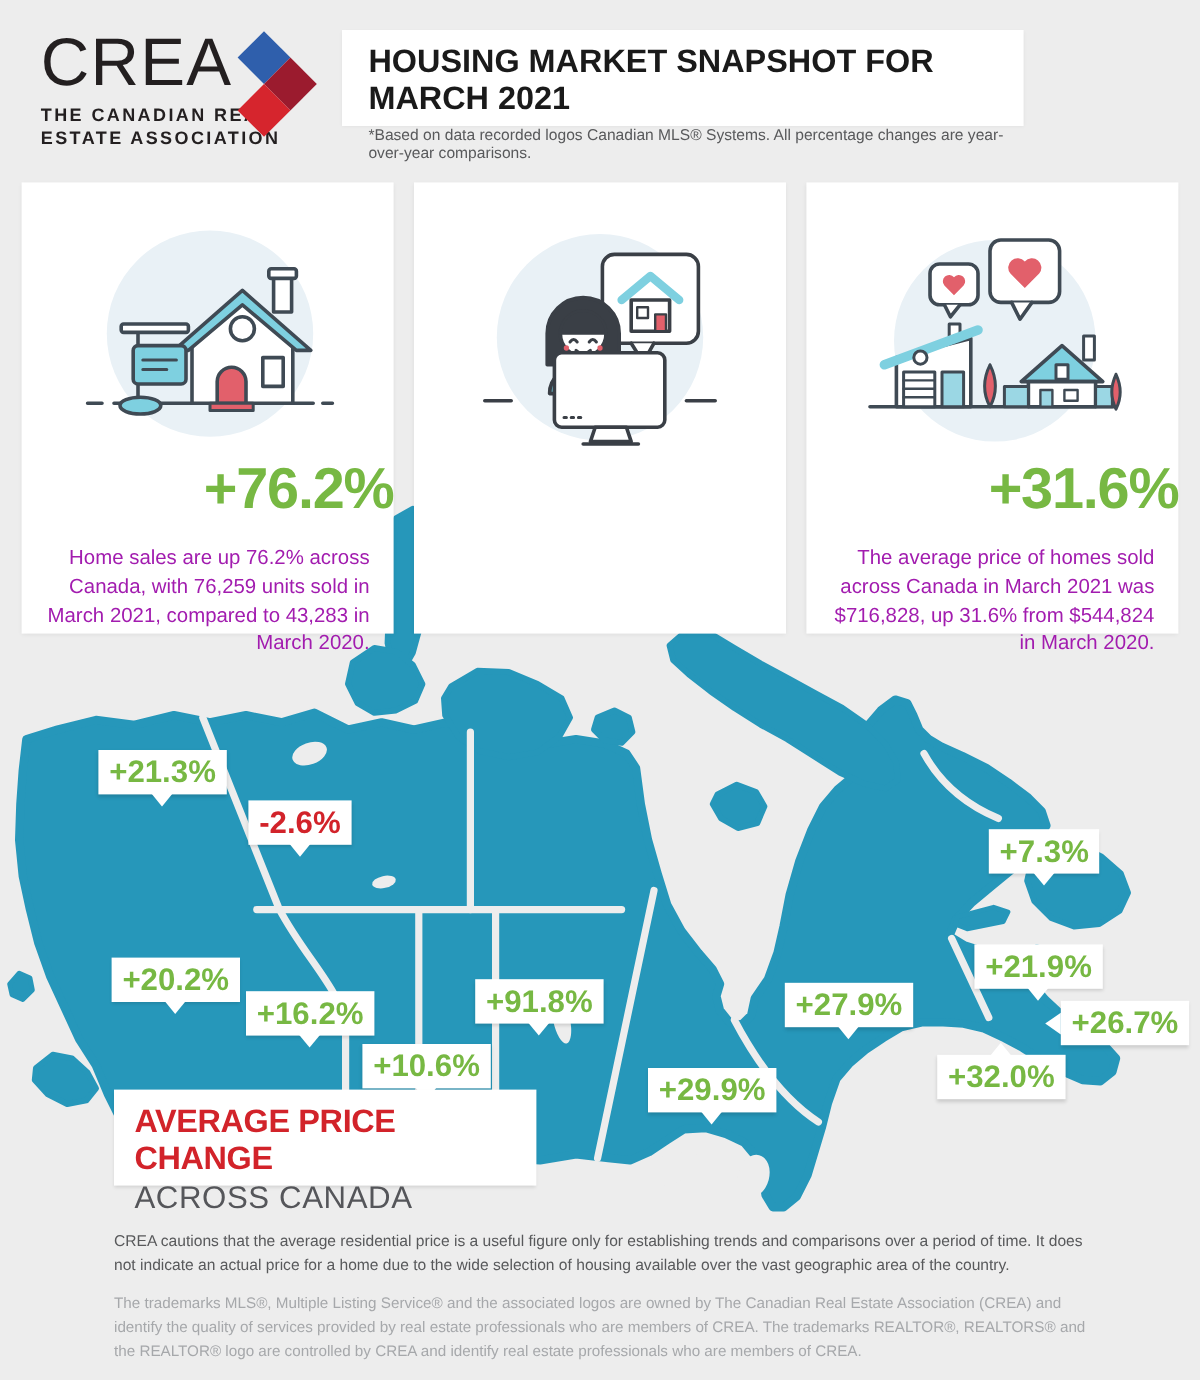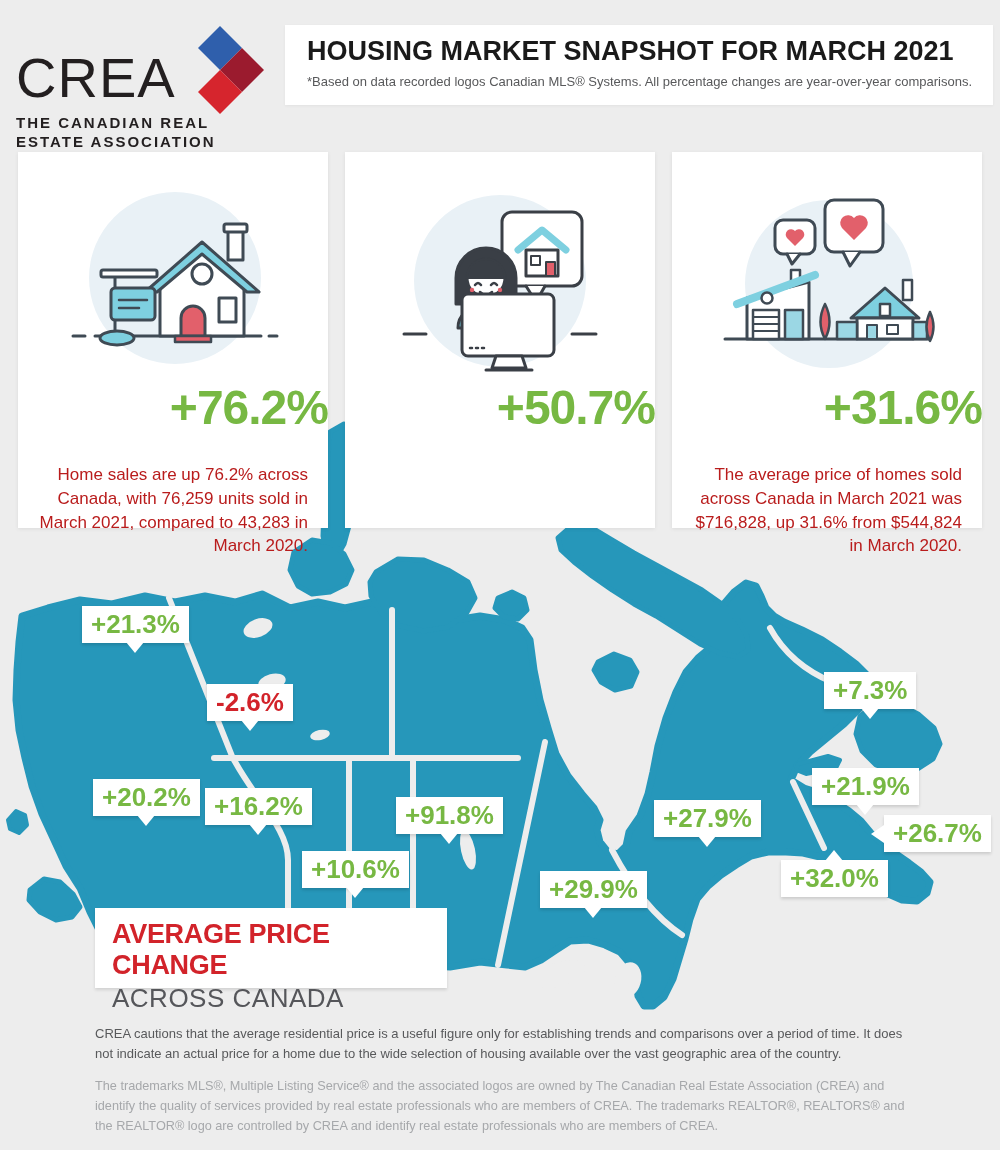--- a/index.html
+++ b/index.html
@@ -3,47 +3,48 @@
 <meta charset="utf-8">
 <style>
   * { margin:0; padding:0; box-sizing:border-box; }
   html,body { width:1000px; }
   body {
     position:relative; width:1000px; height:1150px;
     background:#ededed; overflow:hidden;
     font-family:"Liberation Sans", sans-serif;
   }
   
-  .logo-block { position:absolute; left:16px; top:24px; width:260px; z-index:4;margin-top:26px; }
+  .logo-block { position:absolute; left:34px; top:24px; width:260px; z-index:4; }
   .logo-brand { font-size:56px; font-weight:400; letter-spacing:1px; color:#231f20; line-height:1; }
   .logo-tag { font-size:15px; font-weight:700; letter-spacing:2px; color:#231f20; line-height:1.25; margin-top:8px; }
   .logo-diamonds { position:absolute; left:192px; top:20px; z-index:4; }
   .title-box {
-    position:absolute; left:285px; top:25px; width:708px; height:80px;
+    position:absolute; left:285px; top:25px; width:568px; height:80px;
     background:#ffffff; z-index:4; padding:11px 0 0 22px;
     box-shadow:0 1px 3px rgba(0,0,0,0.05);
   }
   .title-main { font-size:27px; font-weight:700; color:#1a1a1a; letter-spacing:0; }
   .title-sub { font-size:13px; color:#58595b; margin-top:7px; }
   
   .card {
     position:absolute; top:152px; width:310px; height:376px; background:#ffffff;
     box-shadow:0 1px 4px rgba(0,0,0,0.08); z-index:2; text-align:right;
   }
   .card.c1 { left:18px; } .card.c2 { left:345px; } .card.c3 { left:672px; }
   .illo { display:block; margin:34px auto 0; }
   .stat-value { margin-top:4px; font-size:48px; font-weight:700; color:#77b843; letter-spacing:-1px; }
-  .stat-desc { margin:28px 20px 0; font-size:17px; line-height:1.4; color:#b91c1c; }
+  .stat-desc { margin:18px 20px 0; font-size:17px; line-height:1.4; color:#a21caf; }
   
   .map-wrap { position:absolute; left:0; top:420px; width:1000px; height:600px; z-index:1; }
   
   .chip {
     position:absolute; z-index:3; background:#ffffff; padding:3px 9px;
     font-size:26px; font-weight:700; white-space:nowrap;
     box-shadow:0 2px 3px rgba(0,0,0,0.15);
+    margin-top:19px;
   }
   .chip.green { color:#77b843; } .chip.red { color:#d2232a; }
   .chip::after {
     content:""; position:absolute; left:50%; bottom:-10px; margin-left:-9px;
     border:9px solid transparent; border-top:11px solid #ffffff; border-bottom:0;
   }
   .chip.tail-left::after {
     left:-13px; bottom:auto; top:50%; margin:-9px 0 0 0;
     border:9px solid transparent; border-right:13px solid #ffffff; border-left:0;
   }
@@ -180,21 +181,20 @@
       <circle cx="110" cy="104" r="2.2" fill="#e2606b" stroke="none"></circle>
       <path d="M90 106 q6 6 12 0" stroke-width="2.5"></path>
       <path d="M68 142 q0 -20 28 -20 q28 0 28 20 z" fill="#6fc6d8"></path>
       <path d="M14 148 h22 M182 148 h24"></path>
       <rect x="72" y="108" width="92" height="62" rx="6" fill="#ffffff"></rect>
       <path d="M80 162 h2 M86 162 h2 M92 162 h2" stroke-width="2.5"></path>
       <path d="M106 170 h26 l4 12 h-34 z" fill="#ffffff"></path>
       <line x1="96" y1="184" x2="142" y2="184"></line>
     </g>
   </svg>
-  <div class="stat-value">+50.7%</div>
 </div>
 
 <div class="card c3">
   <svg class="illo" width="220" height="190" viewBox="0 0 220 190">
     <circle cx="112" cy="98" r="84" fill="#e9f1f6"></circle>
     <g stroke="#3f4a54" stroke-width="3" stroke-linecap="round" stroke-linejoin="round" fill="none">
       <rect x="58" y="34" width="40" height="34" rx="8" fill="#ffffff"></rect>
       <path d="M70 68 l5 10 l8 -10" fill="#ffffff"></path>
       <path d="M78 60 l-8 -8 a5 5 0 0 1 8 -7 a5 5 0 0 1 8 7 z" fill="#e2606b" stroke="none"></path>
       <rect x="108" y="14" width="58" height="52" rx="9" fill="#ffffff"></rect>
@@ -218,23 +218,23 @@
       <rect x="150" y="139" width="10" height="14" fill="#9bd7e4" stroke-width="2"></rect>
       <rect x="170" y="139" width="11" height="9" fill="#ffffff" stroke-width="2"></rect>
       <path d="M213 126 q7 15 0 29 q-7 -14 0 -29" fill="#e2606b" stroke-width="2.5"></path>
     </g>
   </svg>
   <div class="stat-value">+31.6%</div>
   <div class="stat-desc">The average price of homes sold across Canada in March 2021 was $716,828, up 31.6% from $544,824 in March 2020.</div>
 </div>
 
 <div class="chip green" style="left:82px;top:606px"><span>+21.3%</span></div>
-<div class="chip red" style="left:207px;top:684px"><span>-2.6%</span></div>
+<div class="chip red" style="left:207px;top:648px"><span>-2.6%</span></div>
 <div class="chip green" style="left:93px;top:779px"><span>+20.2%</span></div>
-<div class="chip green" style="left:205px;top:788px"><span>+16.2%</span></div>
+<div class="chip green" style="left:205px;top:807px"><span>+16.2%</span></div>
 <div class="chip green" style="left:302px;top:851px"><span>+10.6%</span></div>
 <div class="chip green" style="left:396px;top:797px"><span>+91.8%</span></div>
 <div class="chip green" style="left:540px;top:871px"><span>+29.9%</span></div>
 <div class="chip green" style="left:654px;top:800px"><span>+27.9%</span></div>
 <div class="chip green" style="left:824px;top:672px"><span>+7.3%</span></div>
 <div class="chip green" style="left:812px;top:768px"><span>+21.9%</span></div>
 <div class="chip green tail-left" style="left:884px;top:815px"><span>+26.7%</span></div>
 <div class="chip green tail-top" style="left:781px;top:860px"><span>+32.0%</span></div>
 
 <div class="caption-box">

